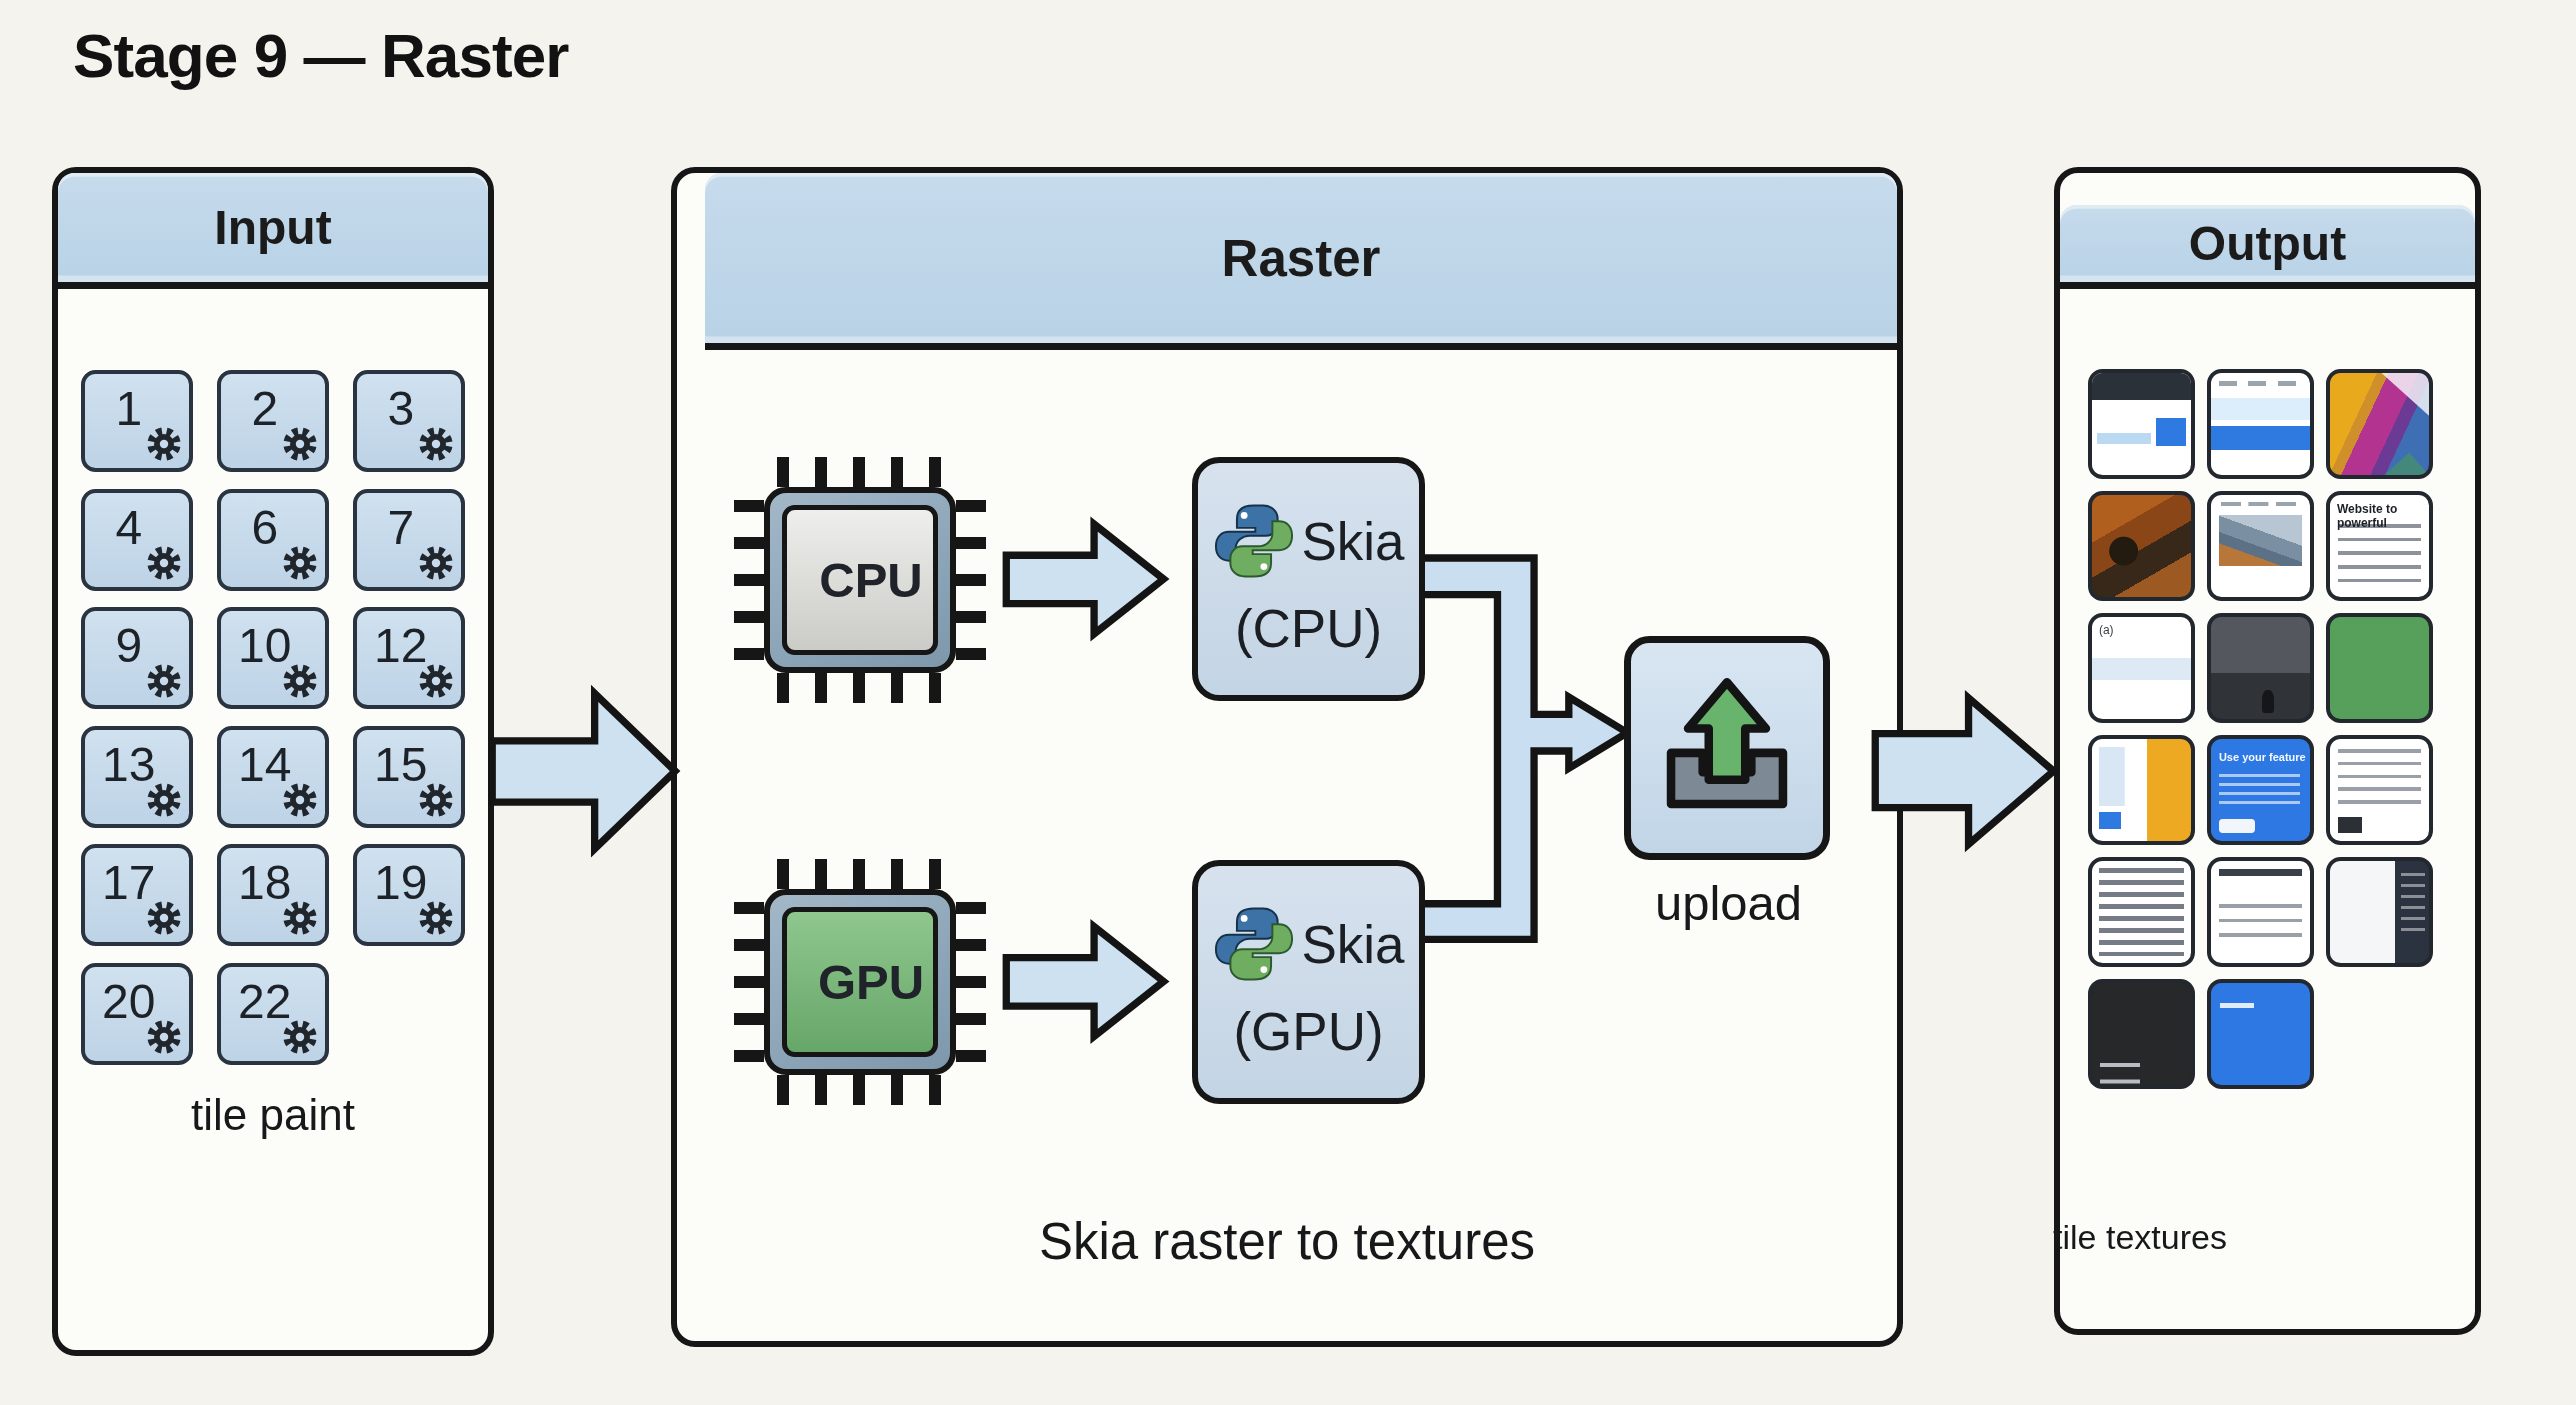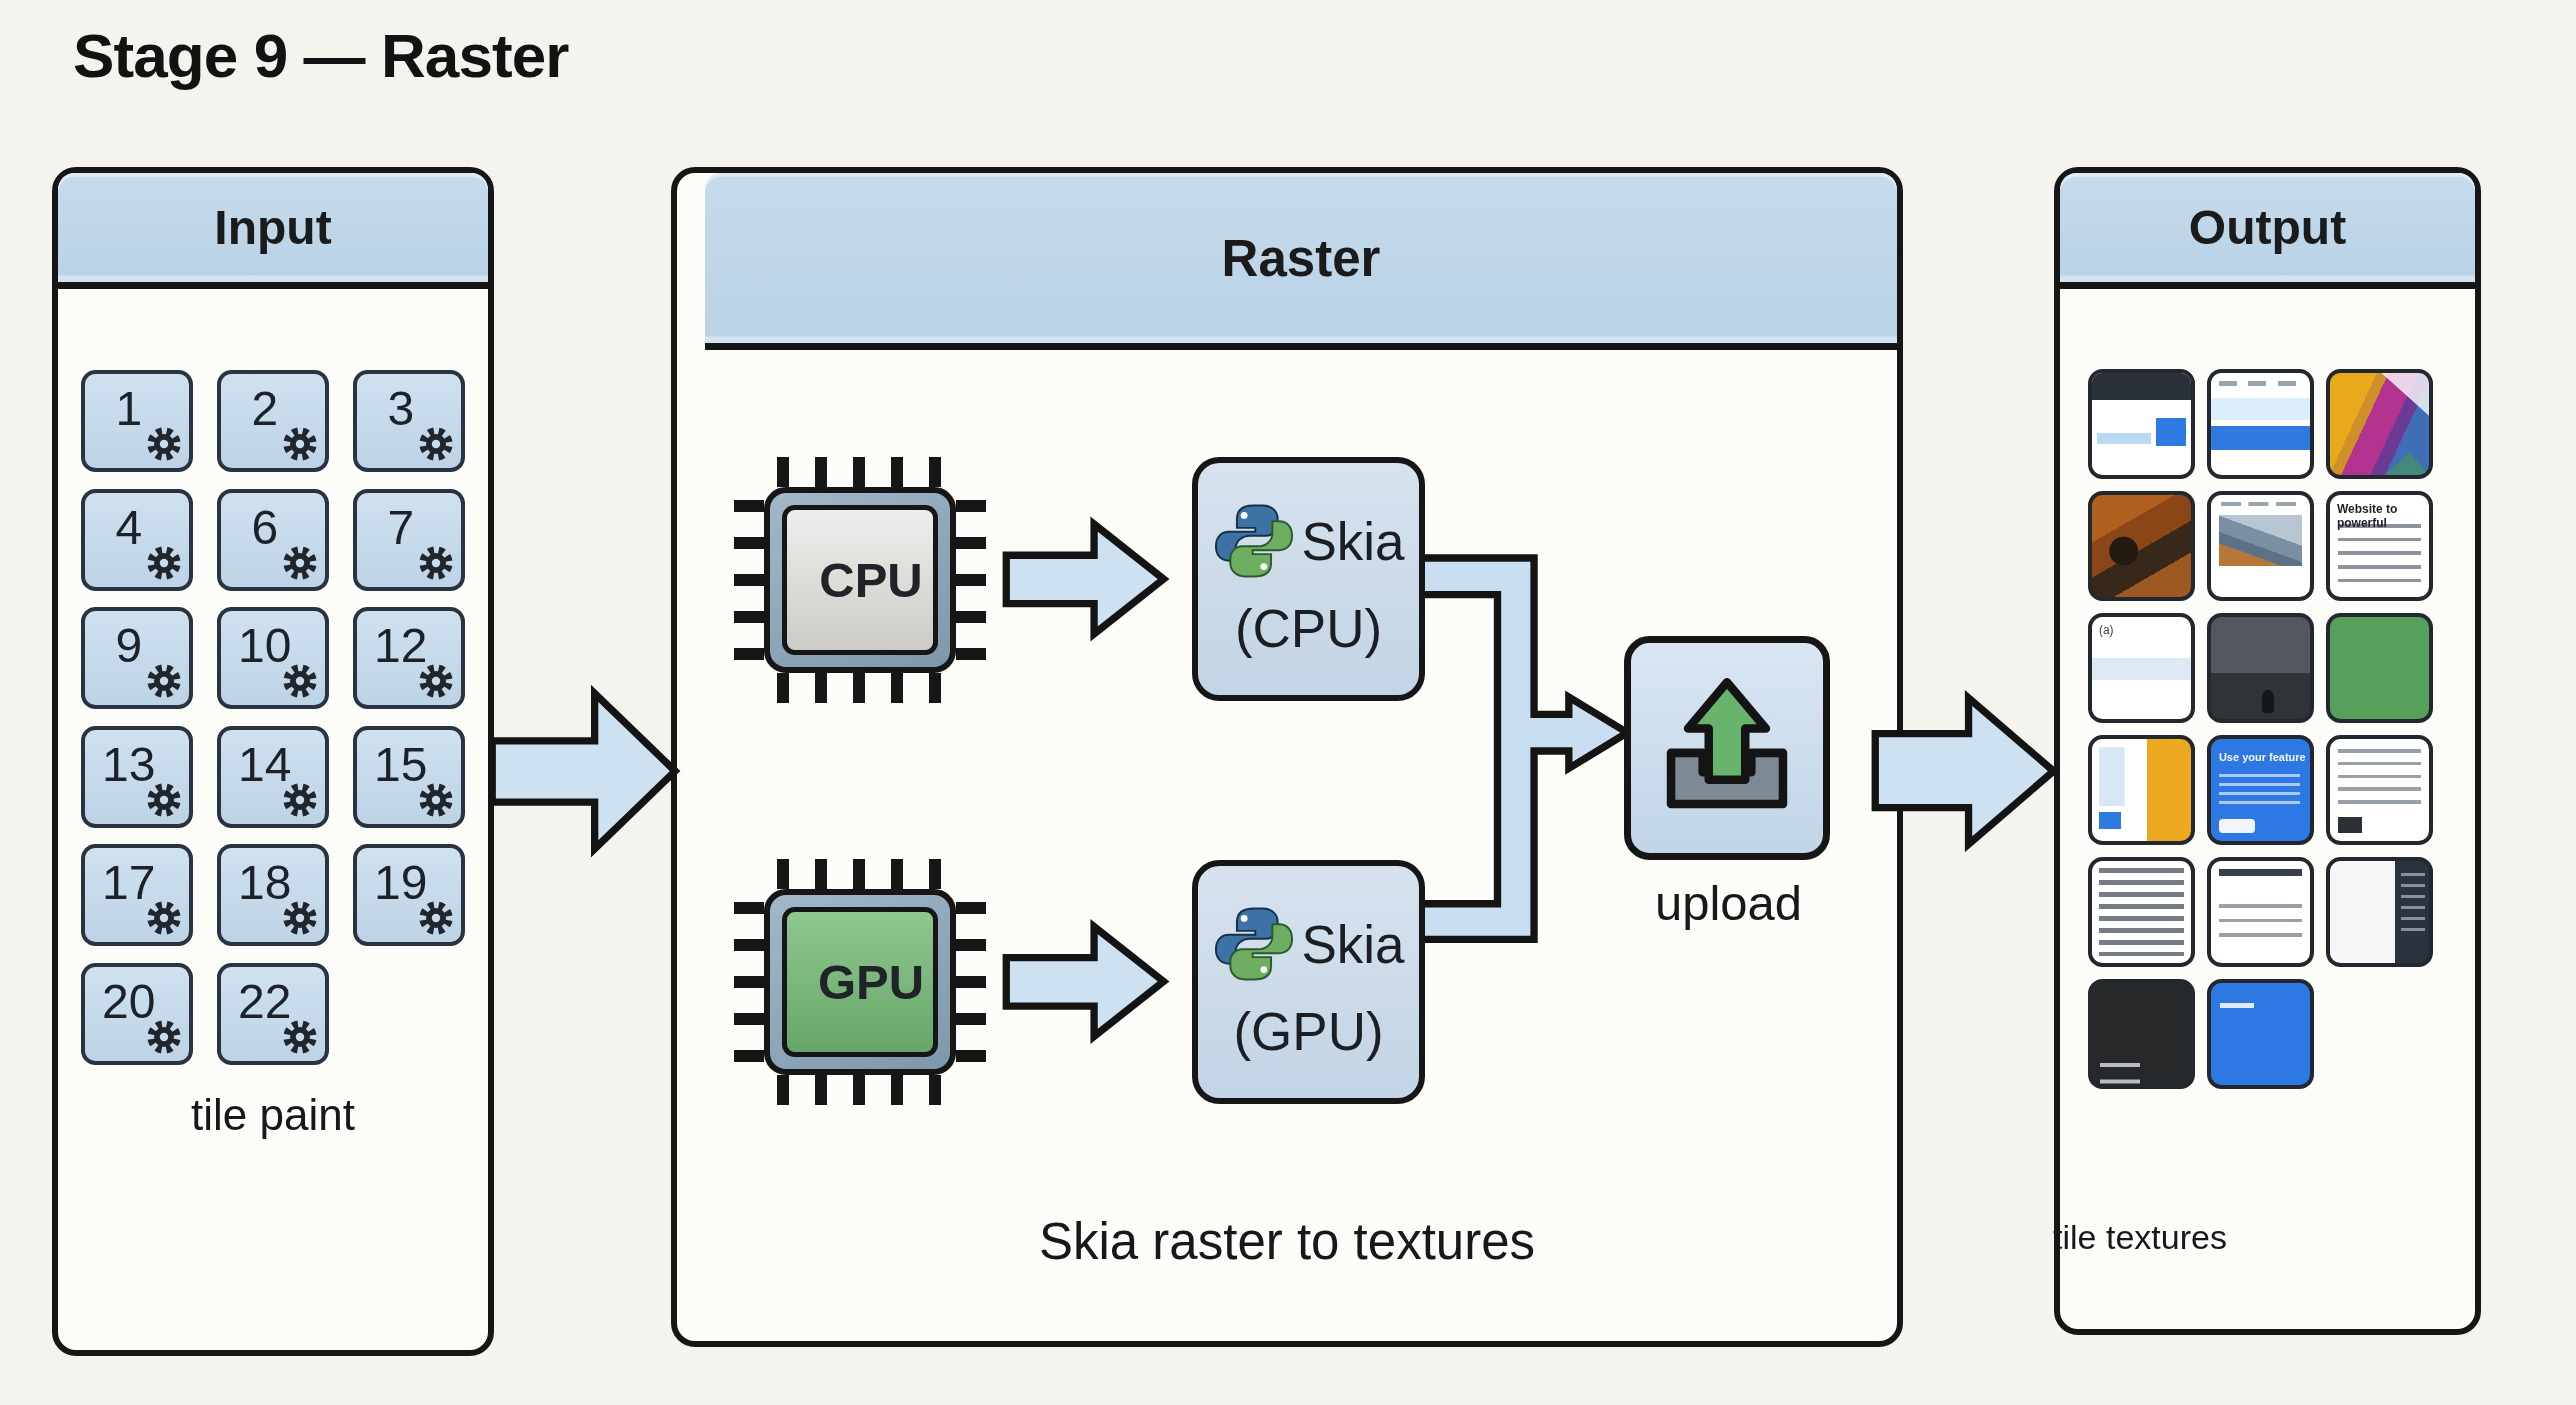--- a/index.html
+++ b/index.html
@@ -27,21 +27,21 @@
     border-bottom:7.3px solid #161616;border-radius:16.5px 16.5px 0 0;
     display:flex;align-items:center;justify-content:center;
     box-shadow:inset 0 -6.4px 0 rgba(255,255,255,.38), inset 0 3.7px 0 rgba(255,255,255,.45);
     font-weight:700;color:#1b1b1b;
   }
   #panel-input{left:52px;top:167px;width:442px;height:1189px;}
   #panel-input .panel-header{height:116px;font-size:48px;}
   #panel-raster{left:671px;top:167px;width:1232px;height:1180px;padding-left:28px;}
   #panel-raster .panel-header{height:177px;font-size:51px;}
   #panel-output{left:2054px;top:167px;width:427px;height:1168px;}
-  #panel-output .panel-header{height:116px;font-size:48px;}
+  #panel-output .panel-header{height:84px;font-size:48px;margin-top:32px;}
 
   
   #tile-grid{
     position:absolute;left:81px;top:370px;width:386px;
     display:grid;grid-template-columns:repeat(3,112px);
     grid-auto-rows:102px;column-gap:24px;row-gap:16.5px;
   }
   .tile{
     position:relative;box-sizing:border-box;
     background:linear-gradient(180deg,#d0e1ef,#bdd3e6);

